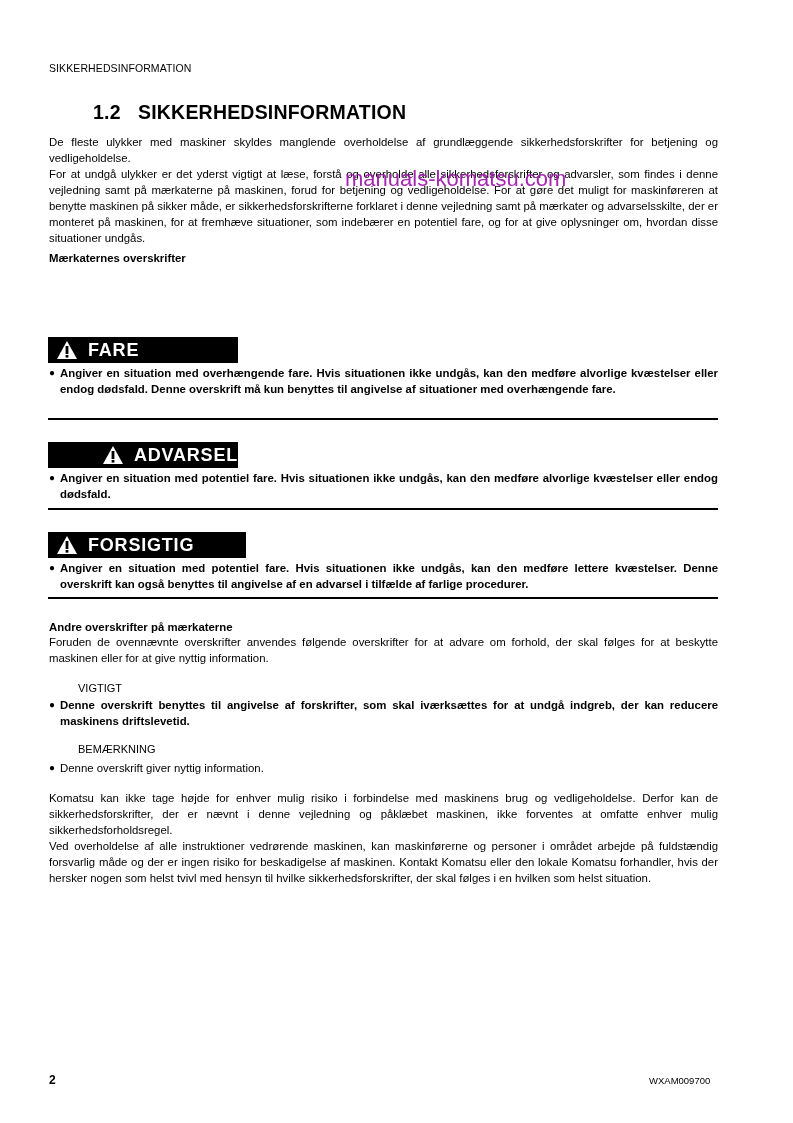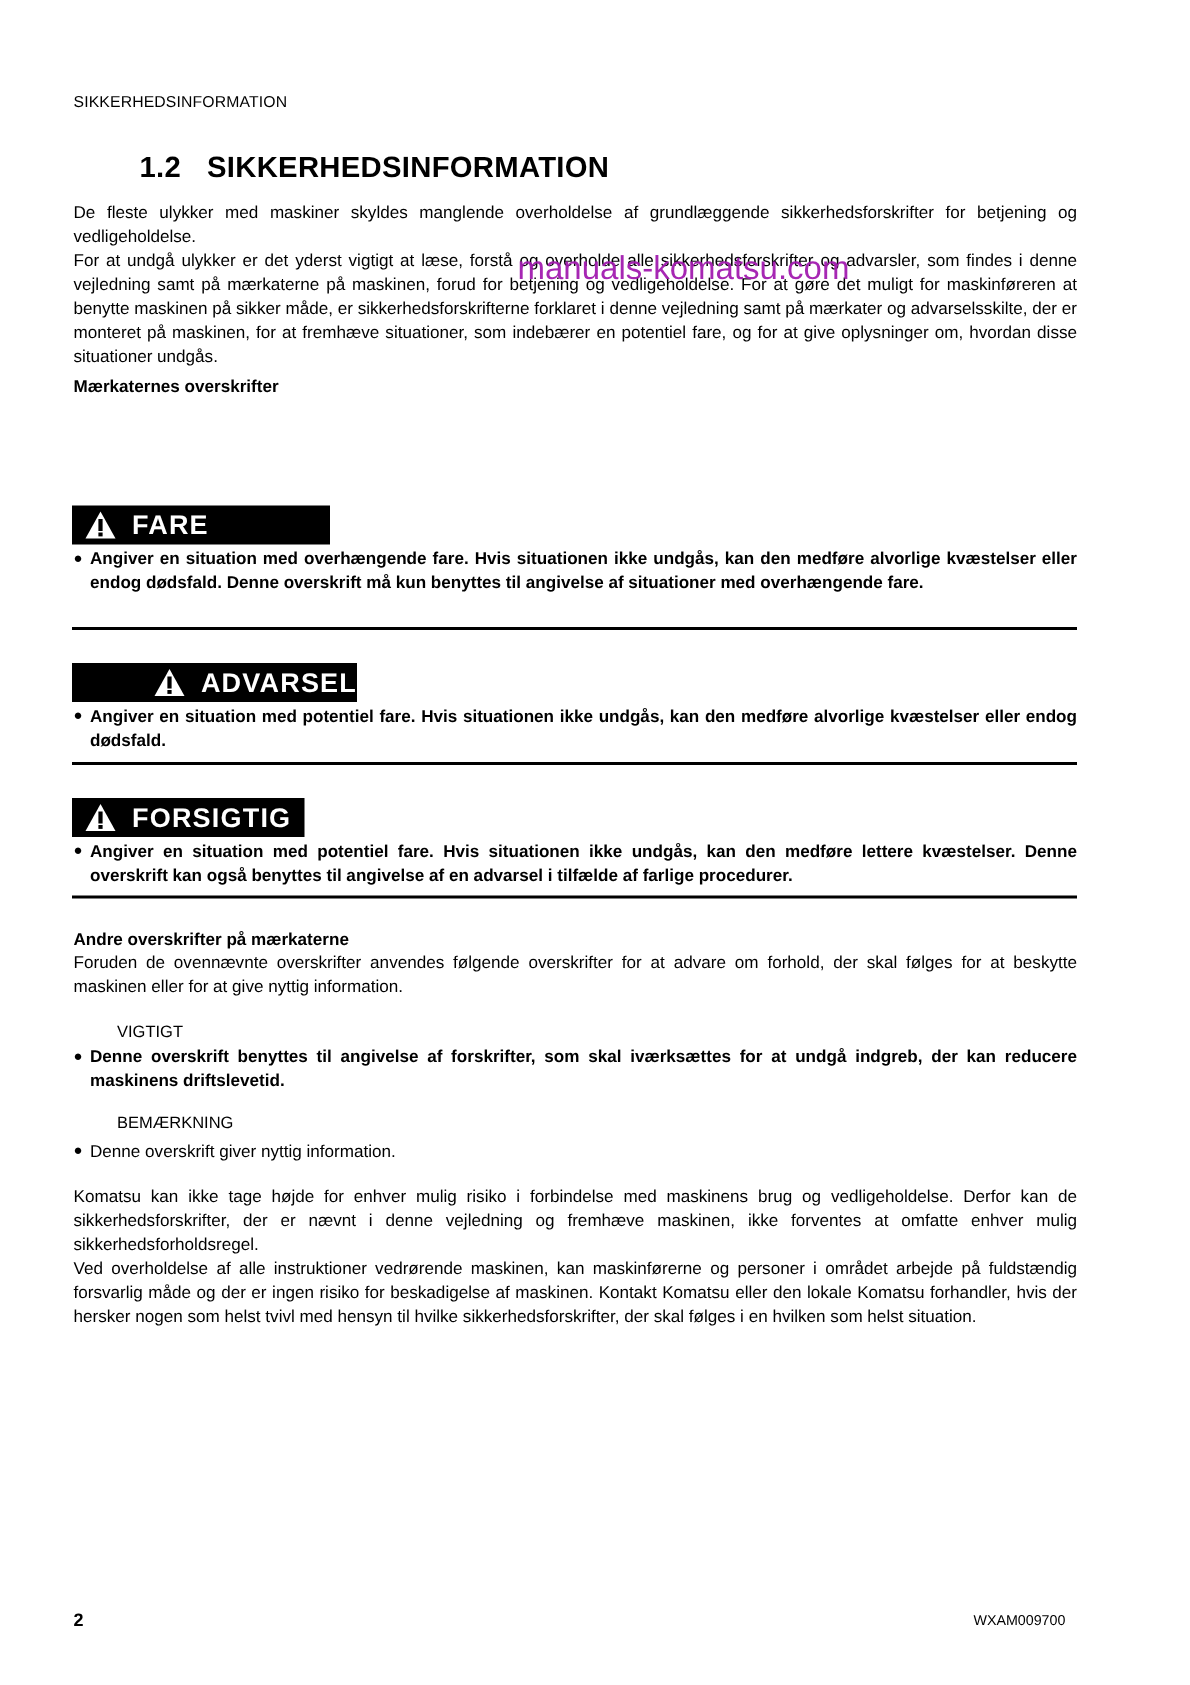--- a/index.html
+++ b/index.html
@@ -40,21 +40,21 @@
   <p>De fleste ulykker med maskiner skyldes manglende overholdelse af grundlæggende sikkerhedsforskrifter for betjening og vedligeholdelse.</p>
   <p>For at undgå ulykker er det yderst vigtigt at læse, forstå og overholde alle sikkerhedsforskrifter og advarsler, som findes i denne vejledning samt på mærkaterne på maskinen, forud for betjening og vedligeholdelse. For at gøre det muligt for maskinføreren at benytte maskinen på sikker måde, er sikkerhedsforskrifterne forklaret i denne vejledning samt på mærkater og advarselsskilte, der er monteret på maskinen, for at fremhæve situationer, som indebærer en potentiel fare, og for at give oplysninger om, hvordan disse situationer undgås.</p>
 </div>
 
 <div class="abs watermark">manuals-komatsu.com</div>
 
 <div class="abs subhead" style="top:252px;">Mærkaternes overskrifter</div>
 <div class="abs para" style="top:274px;">
 </div>
 
-<div class="abs warnbox" style="top:337px; width:172px;align-items:center;">
+<div class="abs warnbox" style="top:337px; width:190px;align-items:center;">
   <span class="tri">
     <svg width="22" height="20" viewBox="0 0 22 20">
         <polygon points="11,1 21,19 1,19" fill="#fff"></polygon>
         <rect x="9.6" y="6" width="2.8" height="8" fill="#000"></rect>
         <rect x="9.6" y="15" width="2.8" height="2.6" fill="#000"></rect>
       </svg>
   </span>
   <span class="lbl">FARE</span>
 </div>
 <div class="abs bullet-block bold" style="top:365px;">
@@ -76,21 +76,21 @@
   <span class="lbl">ADVARSEL</span>
 </div>
 <div class="abs bullet-block bold" style="top:470px;">
   <div class="bullet-row">
     <span class="dot">●</span>
     <span class="txt">Angiver en situation med potentiel fare. Hvis situationen ikke undgås, kan den medføre alvorlige kvæstelser eller endog dødsfald.</span>
   </div>
 </div>
 <div class="abs rule" style="top:508px;"></div>
 
-<div class="abs warnbox" style="top:532px; width:155px;">
+<div class="abs warnbox" style="top:532px; width:198px;">
   <span class="tri">
     <svg width="22" height="20" viewBox="0 0 22 20">
         <polygon points="11,1 21,19 1,19" fill="#fff"></polygon>
         <rect x="9.6" y="6" width="2.8" height="8" fill="#000"></rect>
         <rect x="9.6" y="15" width="2.8" height="2.6" fill="#000"></rect>
       </svg>
   </span>
   <span class="lbl">FORSIGTIG</span>
 </div>
 <div class="abs bullet-block bold" style="top:560px;">
@@ -116,18 +116,18 @@
 
 <div class="abs plainhead" style="top:743px;">BEMÆRKNING</div>
 <div class="abs bullet-block" style="top:760px;">
   <div class="bullet-row">
     <span class="dot">●</span>
     <span class="txt">Denne overskrift giver nyttig information.</span>
   </div>
 </div>
 
 <div class="abs para" style="top:790px;">
-  <p>Komatsu kan ikke tage højde for enhver mulig risiko i forbindelse med maskinens brug og vedligeholdelse. Derfor kan de sikkerhedsforskrifter, der er nævnt i denne vejledning og fremhæve maskinen, ikke forventes at omfatte enhver mulig sikkerhedsforholdsregel.</p>
+  <p>Komatsu kan ikke tage højde for enhver mulig risiko i forbindelse med maskinens brug og vedligeholdelse. Derfor kan de sikkerhedsforskrifter, der er nævnt i denne vejledning og påklæbet maskinen, ikke forventes at omfatte enhver mulig sikkerhedsforholdsregel.</p>
   <p>Ved overholdelse af alle instruktioner vedrørende maskinen, kan maskinførerne og personer i området arbejde på fuldstændig forsvarlig måde og der er ingen risiko for beskadigelse af maskinen. Kontakt Komatsu eller den lokale Komatsu forhandler, hvis der hersker nogen som helst tvivl med hensyn til hvilke sikkerhedsforskrifter, der skal følges i en hvilken som helst situation.</p>
 </div>
 
 <div class="abs footer-page">2</div>
 <div class="abs footer-code">WXAM009700</div>
 
 </body></html>

